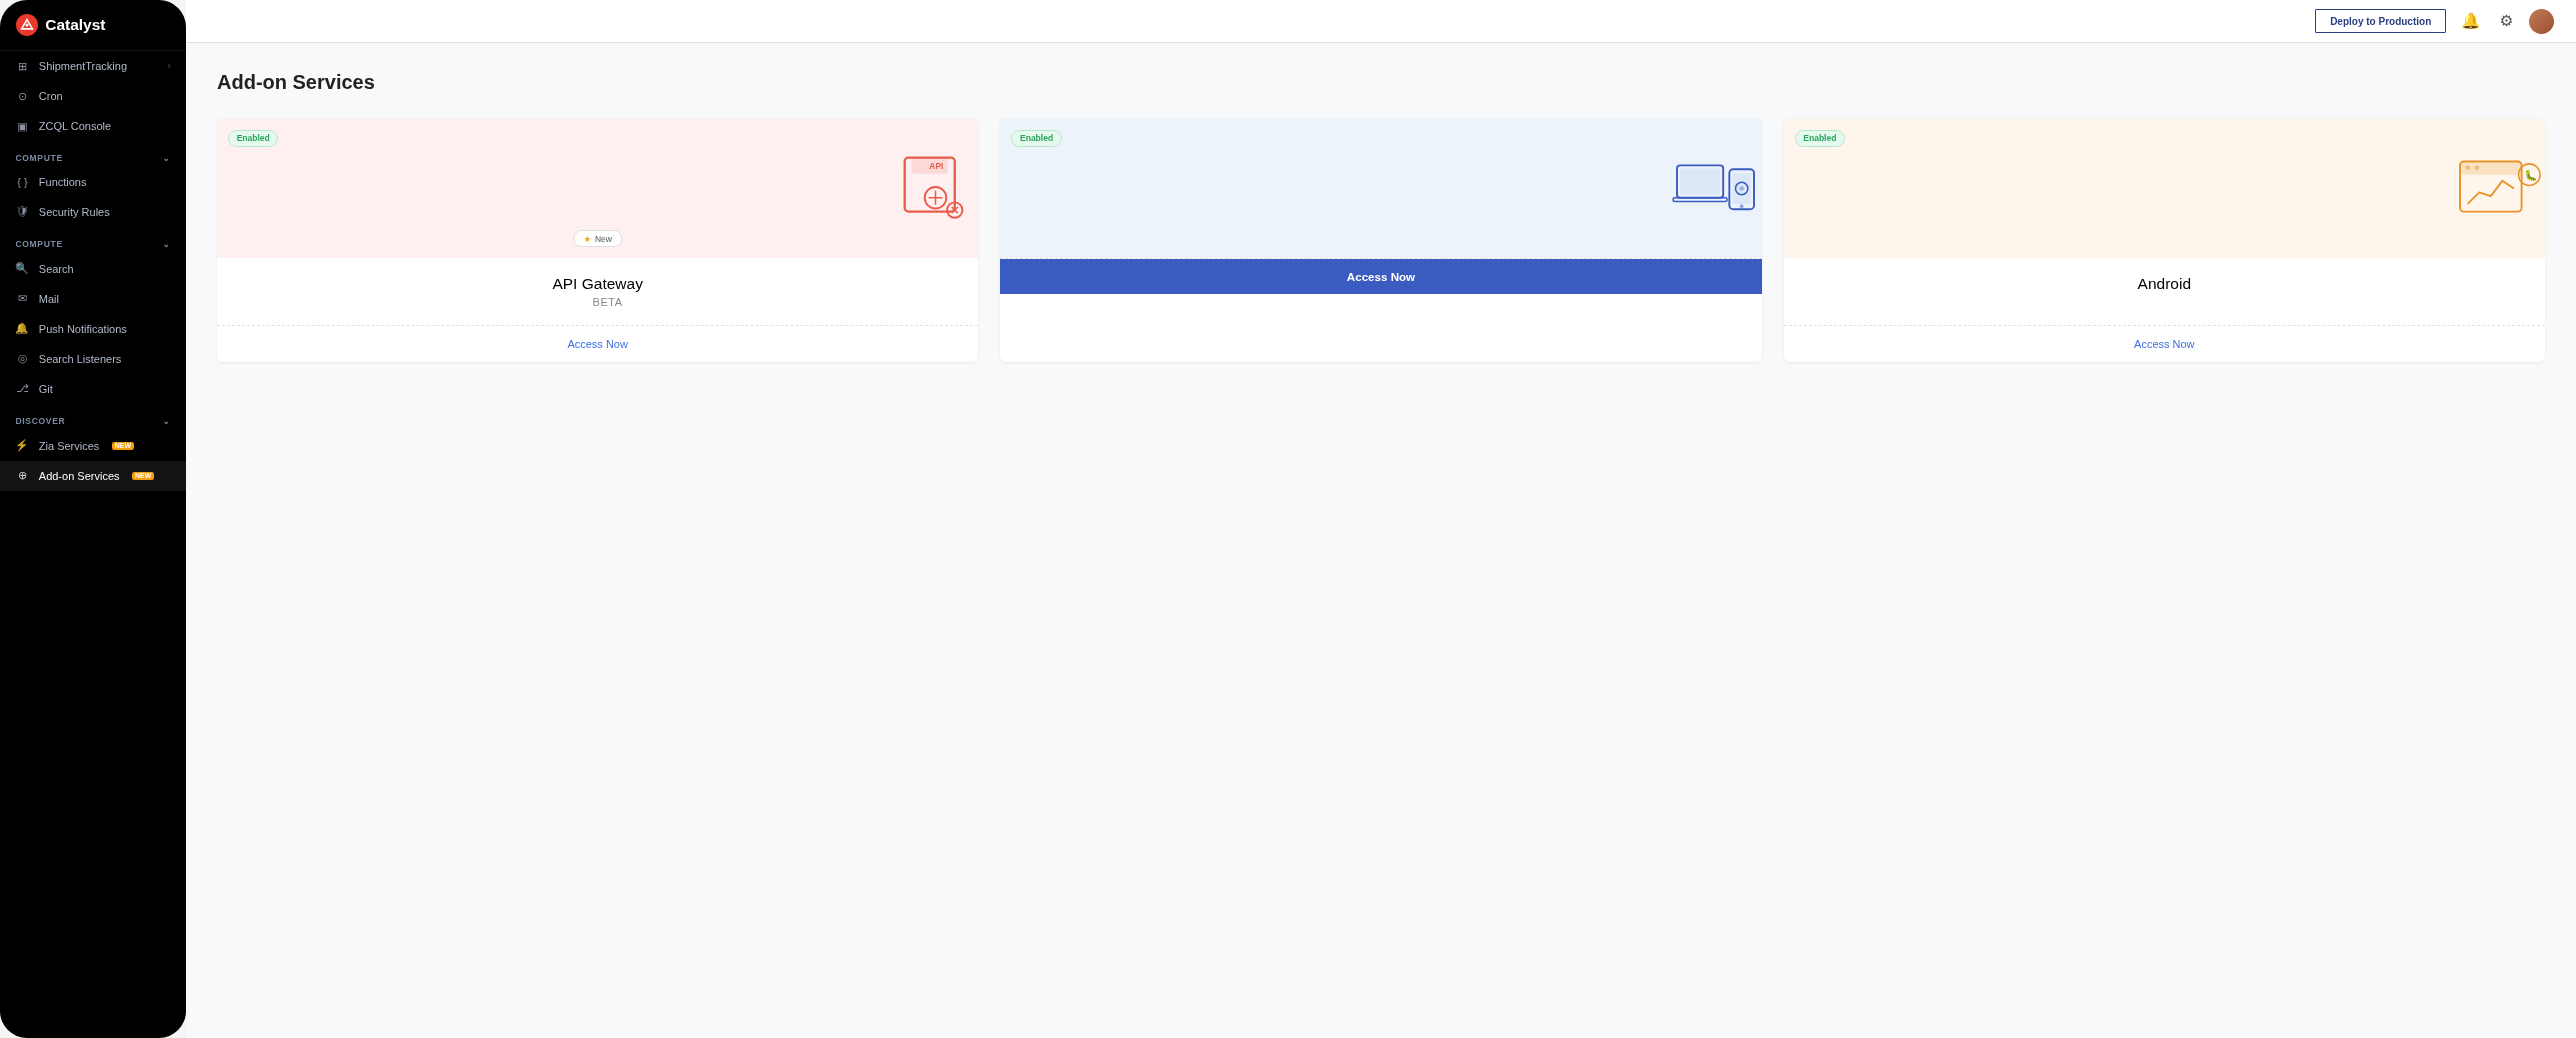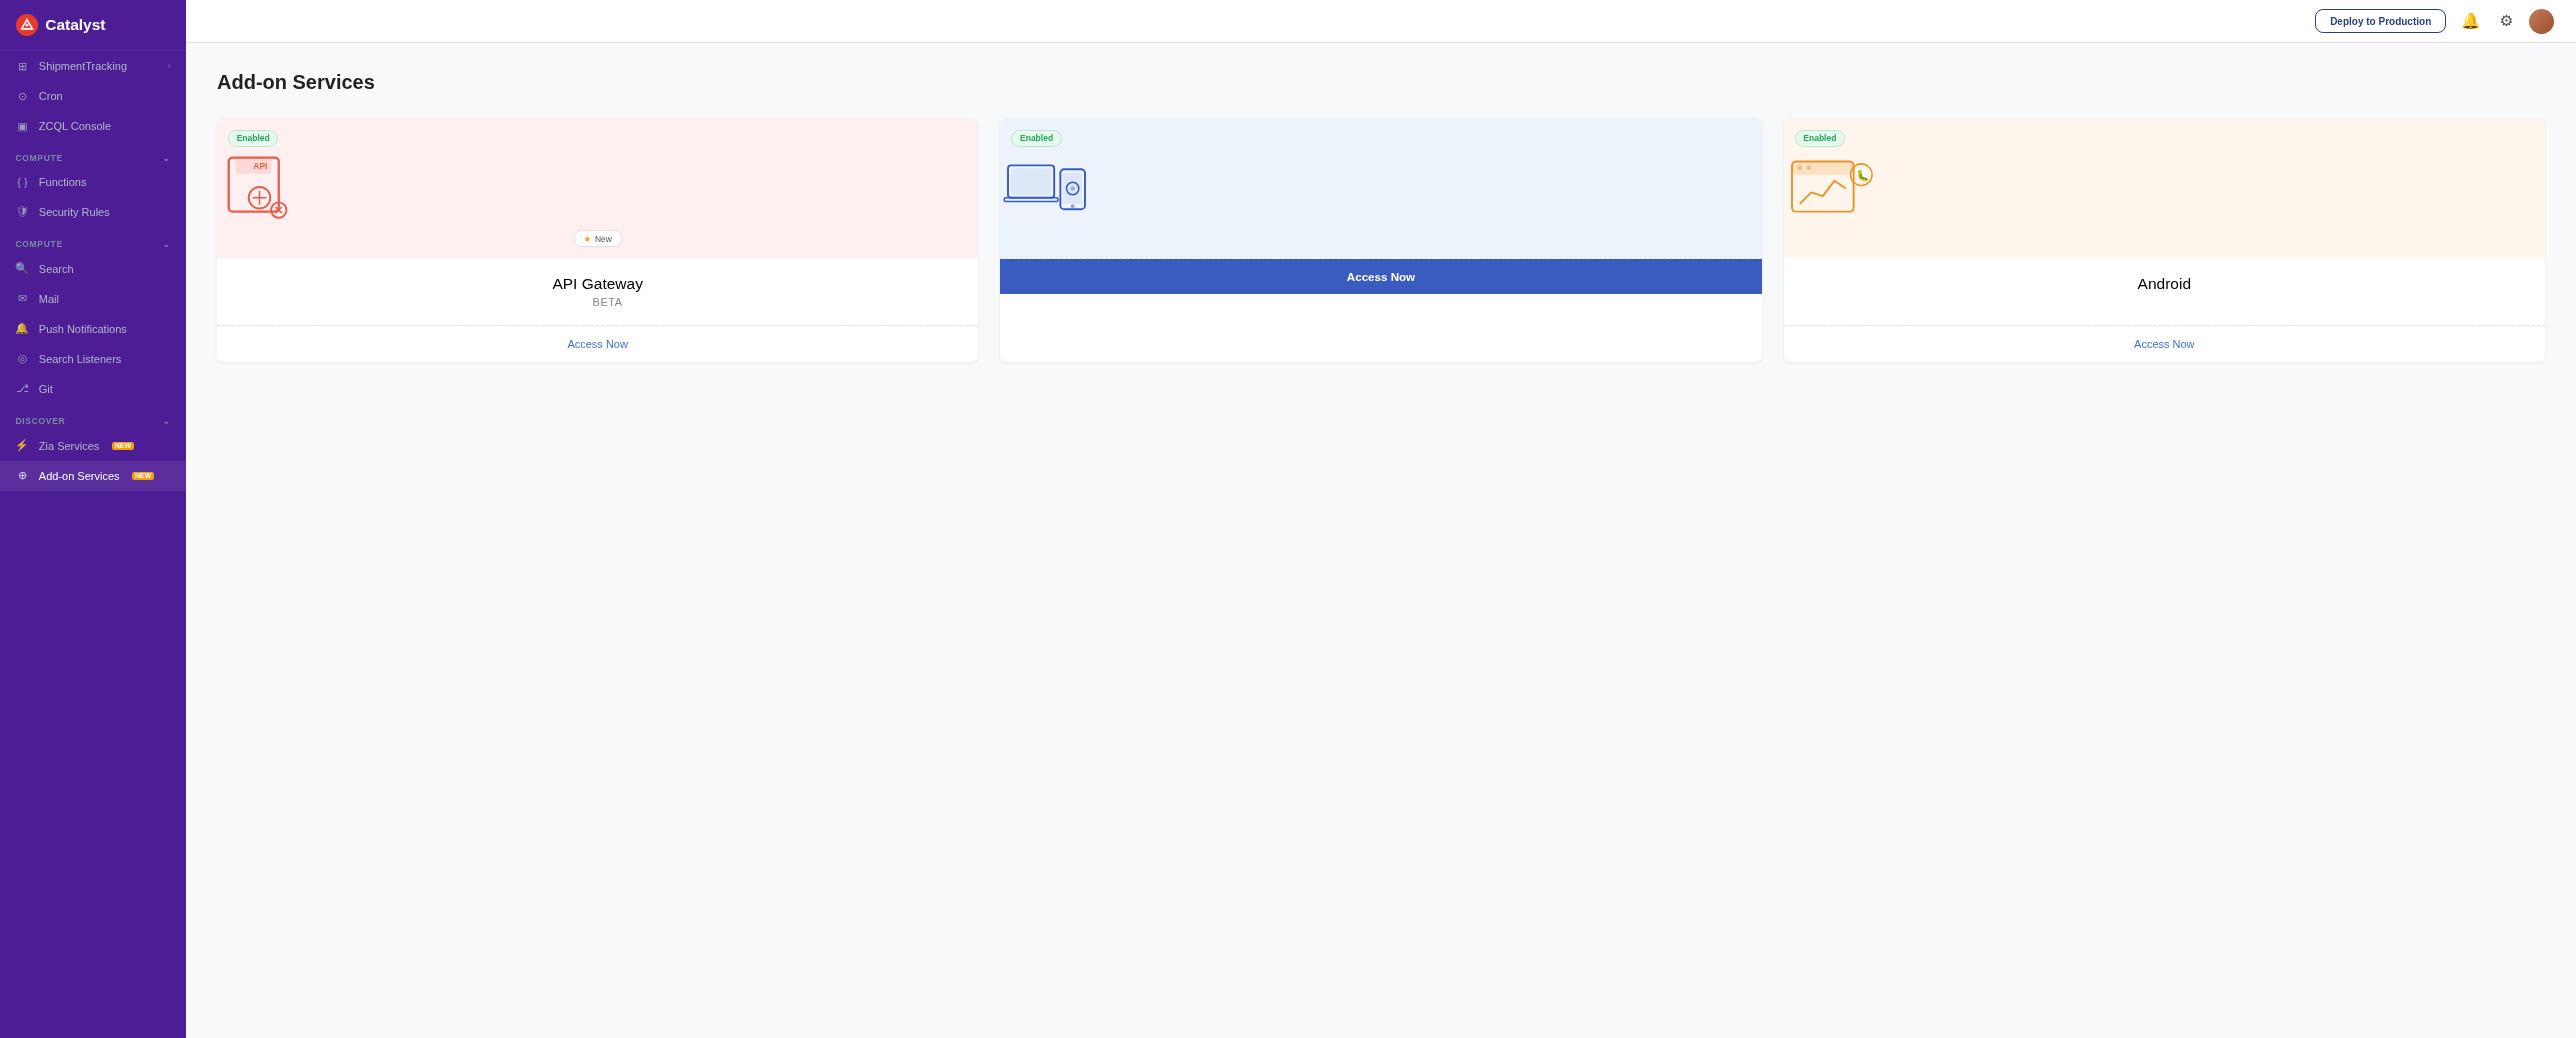--- a/index.html
+++ b/index.html
@@ -2,26 +2,27 @@
 <html style="font-size:12.4px"><head>
   <meta charset="utf-8">
   <style>
     * { box-sizing: border-box; margin: 0; padding: 0; }
     body { font-family: -apple-system, BlinkMacSystemFont, 'Segoe UI', sans-serif; background: #f5f5f5; display: flex; height: 100vh; overflow: hidden; }
 
     
     #sidebar {
       width: 186px;
       min-width: 186px;
-      background: #4c1d95;
+      background: #000000;
       color: #cdd4e0;
       display: flex;
       flex-direction: column;
       height: 100vh;
       overflow-y: auto;
+      border-radius: 27px;
     }
     .sidebar-logo {
       display: flex;
       align-items: center;
       gap: 7.7px;
       padding: 14px 15.5px;
       border-bottom: 0.8px solid rgba(255,255,255,0.07);
     }
     .sidebar-logo-icon {
       width: 22px; height: 22px;
@@ -93,21 +94,21 @@
       height: 43px;
       gap: 12.4px;
     }
     .deploy-btn {
       border: 1.2px solid #2a3f7e;
       background: transparent;
       color: #2a3f7e;
       font-size: 10px;
       font-weight: 600;
       padding: 5.4px 14px;
-      border-radius: 8px;
+      border-radius: 1px;
       cursor: pointer;
       white-space: nowrap;
     }
     .topbar-icon-btn {
       background: none;
       border: none;
       cursor: pointer;
       font-size: 15.5px;
       color: #555;
       padding: 3.1px;
@@ -148,21 +149,21 @@
       display: flex;
       flex-direction: column;
       box-shadow: 0 0.8px 3.1px rgba(0,0,0,0.07);
       position: relative;
     }
 
     .card-illustration {
       height: 139px;
       display: flex;
       align-items: center;
-      justify-content: flex-start;
+      justify-content: flex-end;
       position: relative;
     }
     .card-illustration.pink { background: #fef0f0; }
     .card-illustration.blue { background: #edf3fb; }
     .card-illustration.orange { background: #fef6ec; }
 
     .enabled-badge {
       position: absolute;
       top: 11px;
       left: 11px;

